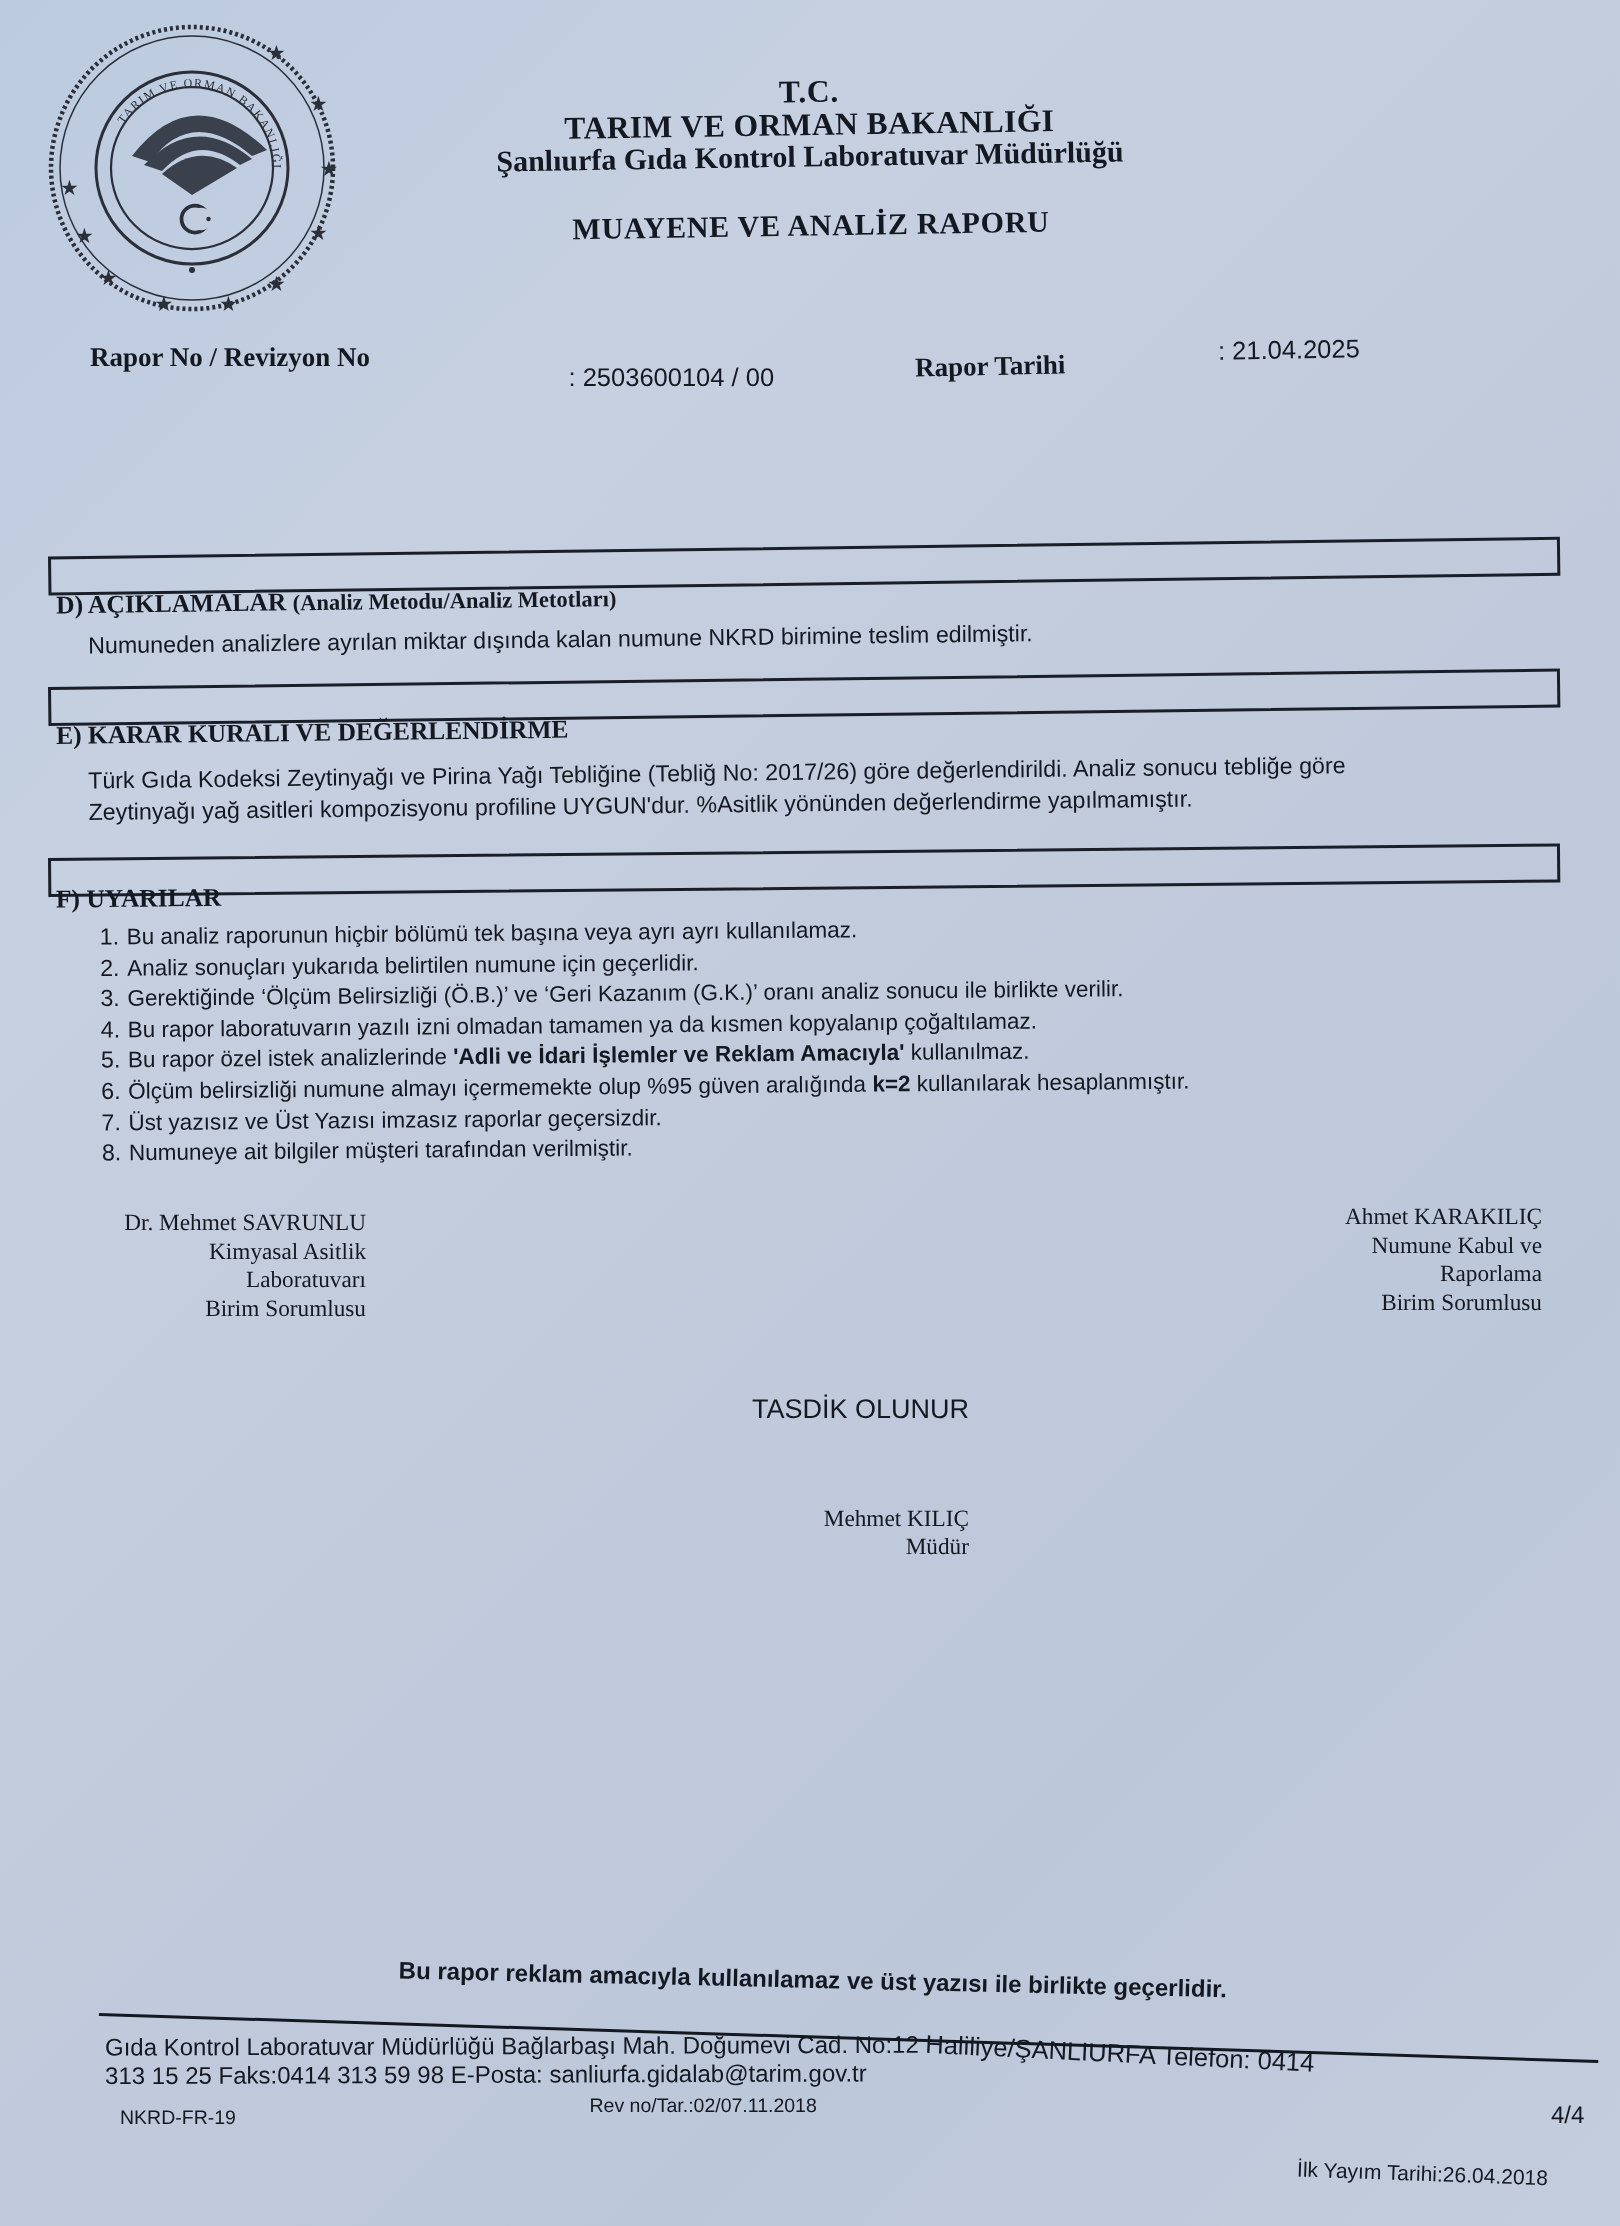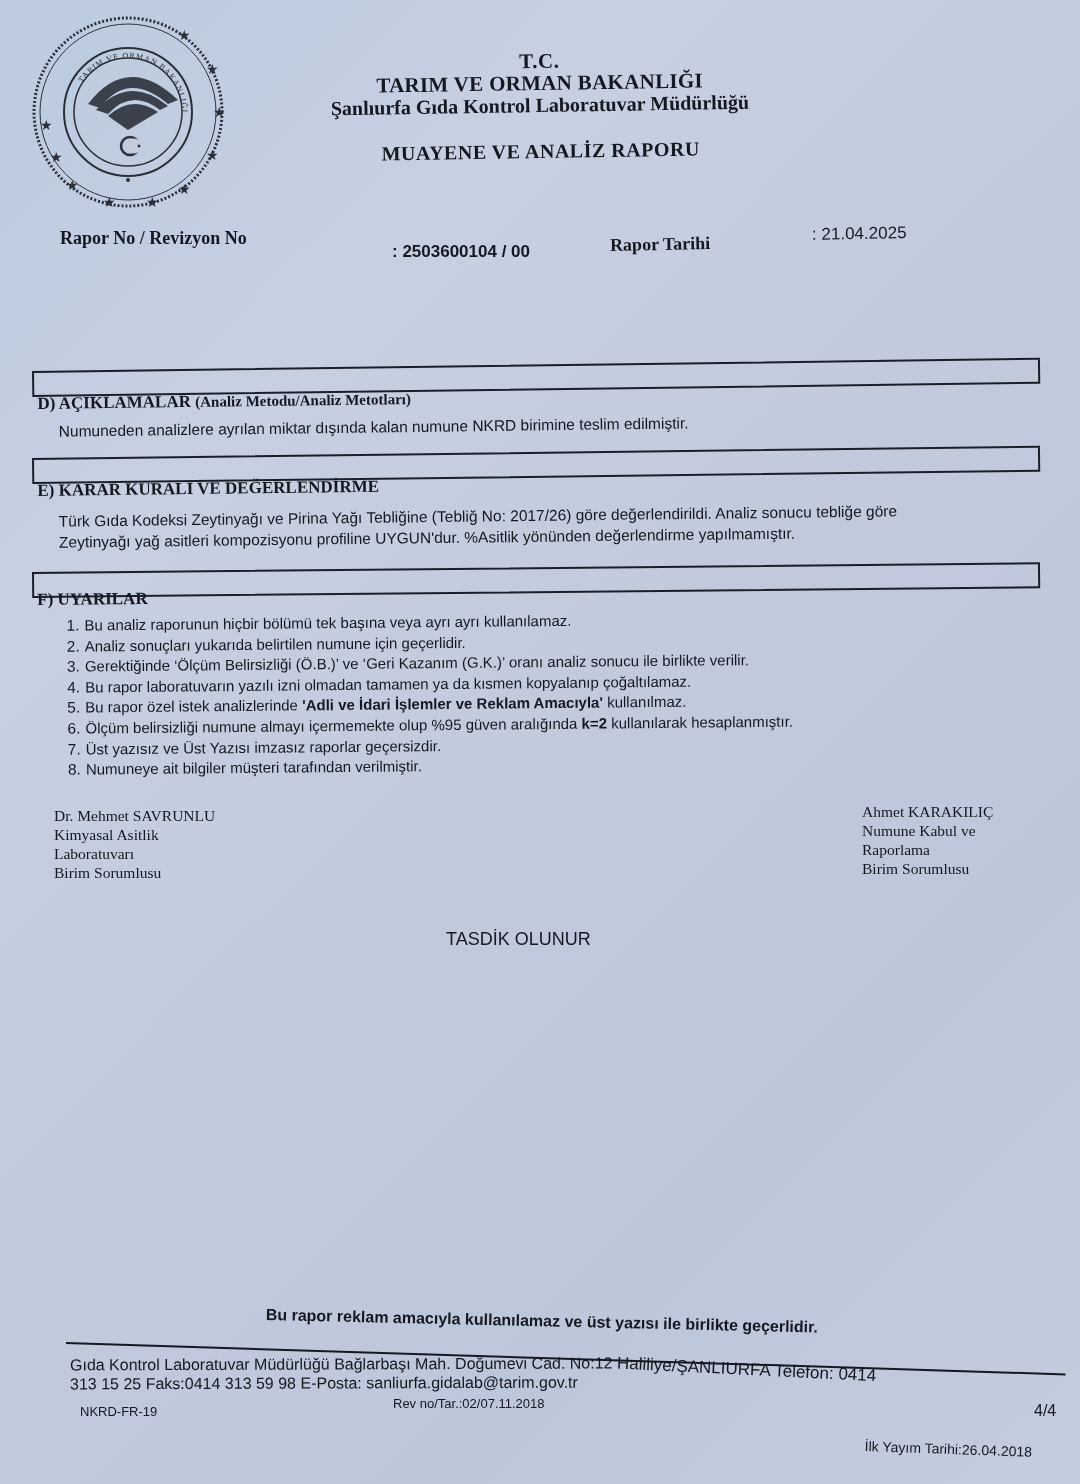--- a/index.html
+++ b/index.html
@@ -108,21 +108,21 @@
     }
     ol.warnings li .num {
       display: inline-block;
       width: 18px;
       font-size: 15.5px;
     }
     ol.warnings b { font-family: "Liberation Sans", sans-serif; }
     
     .sig {
       position: absolute;
-      text-align: left;
+      text-align: right;
       font-family: "Liberation Serif", serif;
       font-size: 15.5px;
       line-height: 19px;
     }
     
     .footer-note {
       position: absolute;
       left: 266px;
       top: 1306px;
       font-family: "Liberation Sans", sans-serif;
@@ -203,21 +203,21 @@
   </div>
 
   <div class="header">
     <div class="hdr-tc">T.C.</div>
     <div class="hdr-ministry">TARIM VE ORMAN BAKANLIĞI</div>
     <div class="hdr-lab">Şanlıurfa Gıda Kontrol Laboratuvar Müdürlüğü</div>
     <div class="hdr-title">MUAYENE VE ANALİZ RAPORU</div>
   </div>
 
   <div class="meta bold" style="left:40px; top:228px;margin-left:20px;">Rapor No / Revizyon No</div>
-  <div class="meta" style="left:392px; top:242px;font-weight:bold;">: 2503600104 / 00</div>
+  <div class="meta" style="left:379px; top:242px;">: 2503600104 / 00</div>
   <div class="meta bold" style="left:610px; top:234px; transform:rotate(-1.2deg);">Rapor Tarihi</div>
   <div class="meta" style="left:812px; top:224px; transform:rotate(-1deg);">: 21.04.2025</div>
 
   <div class="section" style="top:371px; transform:rotate(-0.75deg); transform-origin:left top;">
     <div class="sec-box">
       <span class="sec-title" style="top:20px; position:absolute;">
         <span>D) AÇIKLAMALAR</span>
         <span class="sub">(Analiz Metodu/Analiz Metotları)</span>
       </span>
     </div>
@@ -258,20 +258,24 @@
   </div>
 
   <div class="sig" style="left:862px; top:802px; width:166px;">
     <div>Ahmet KARAKILIÇ</div>
     <div>Numune Kabul ve</div>
     <div>Raporlama</div>
     <div>Birim Sorumlusu</div>
   </div>
 
   <div class="sig" style="left:446px; top:930px; width:200px; font-family:'Liberation Sans', sans-serif; font-size:18px;">TASDİK OLUNUR</div>
+  <div class="sig" style="left:446px; top:1003px; width:200px;">
+    <div>Mehmet KILIÇ</div>
+    <div>Müdür</div>
+  </div>
 
   <div class="footer-note">Bu rapor reklam amacıyla kullanılamaz ve üst yazısı ile birlikte geçerlidir.</div>
   <div class="footer-line"></div>
   <div class="footer-addr">
     <div>
       <span>Gıda Kontrol Laboratuvar Müdürlüğü Bağlarbaşı Mah. Doğumevi Cad. No:12</span>
       <span class="addr-tail">Haliliye/ŞANLIURFA Telefon: 0414</span>
     </div>
     <div>313 15 25  Faks:0414 313 59 98  E-Posta: sanliurfa.gidalab@tarim.gov.tr</div>
   </div>

